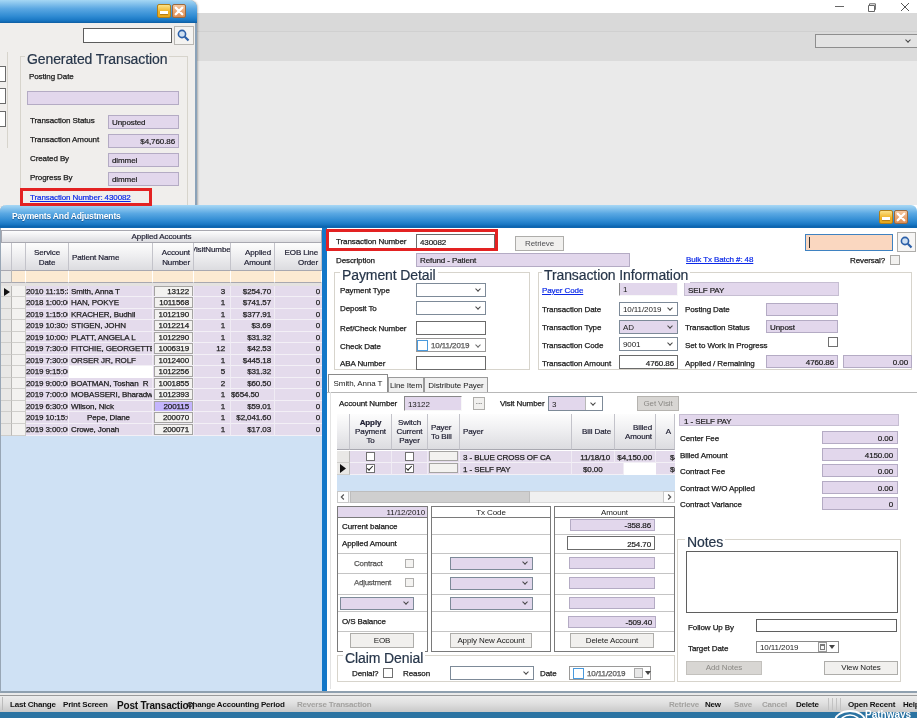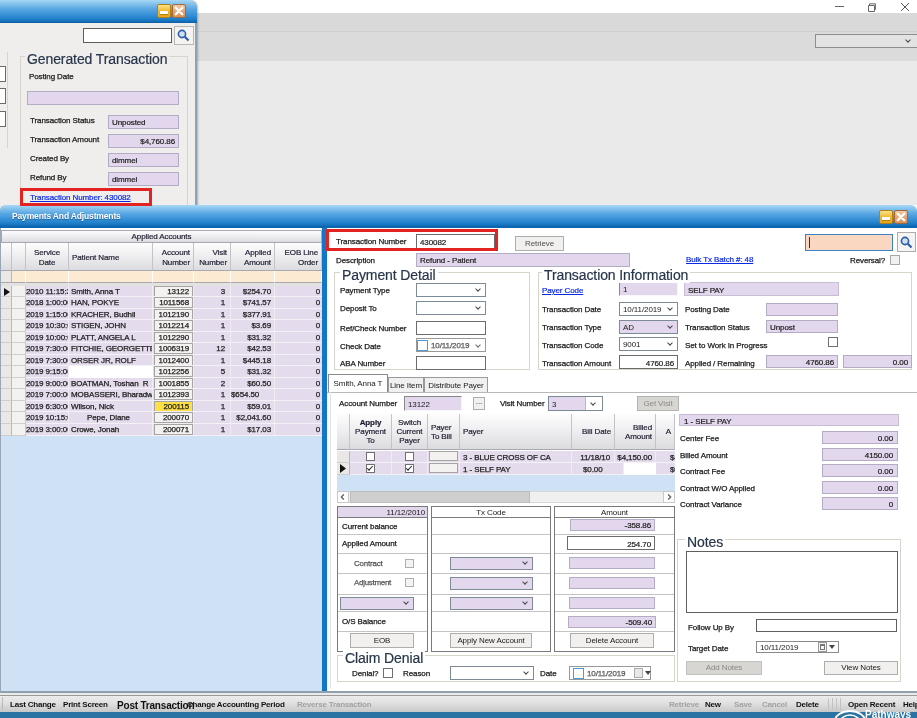--- a/index.html
+++ b/index.html
@@ -53,21 +53,21 @@
 <div class="grp" style="left:20px;top:56px;width:168px;height:160px;"></div>
 <div class="grplab" style="left:25px;top:51px;background:#f0eeec;padding:0 2px;">Generated Transaction</div>
 <div class="lbl" style="left:29px;top:72px;">Posting Date</div>
 <div class="lavbox" style="left:27px;top:91px;width:152px;height:14px;"></div>
 <div class="lbl" style="left:30px;top:116px;">Transaction Status</div>
 <div class="lavbox" style="left:108px;top:115px;width:71px;height:14px;padding:1px 3px;">Unposted</div>
 <div class="lbl" style="left:30px;top:135px;">Transaction Amount</div>
 <div class="lavbox" style="left:108px;top:134px;width:71px;height:14px;padding:1px 3px;text-align:right;">$4,760.86</div>
 <div class="lbl" style="left:30px;top:154px;">Created By</div>
 <div class="lavbox" style="left:108px;top:153px;width:71px;height:14px;padding:1px 3px;">dimmel</div>
-<div class="lbl" style="left:30px;top:173px;">Refund By</div>
+<div class="lbl" style="left:30px;top:173px;">Progress By</div>
 <div class="lavbox" style="left:108px;top:172px;width:71px;height:14px;padding:1px 3px;">dimmel</div>
 <div class="link" style="left:30px;top:193px;">Transaction Number: 430082</div>
 <div class="ab" style="left:0;top:205px;width:917px;height:488px;background:#fff;border-left:1px solid #98a6b5;border-bottom:2px solid #8fa0af;border-radius:6px 0 0 0;"></div>
 <div class="ab" style="left:0;top:205px;width:917px;height:23px;background:linear-gradient(180deg,#a8d8f5 0%,#5aa8e3 40%,#2e8ad2 75%,#1a78c4 92%,#0f6ab5 100%);border-radius:6px 6px 0 0;border-bottom:2px solid #0e66b0;"></div>
 <div class="ab" style="left:12px;top:211px;font-size:8.5px;letter-spacing:-0.15px;font-weight:bold;color:#fff;text-shadow:0 1px 1px rgba(0,40,90,.5);">Payments And Adjustments</div>
 <div class="ab" style="left:879px;top:210px;width:14px;height:14px;background:linear-gradient(180deg,#fbe28a,#f0b428 55%,#e8a81c);border:1px solid #b07f1a;border-radius:2px;">
     <div class="ab" style="left:2px;top:6px;width:8px;height:3px;background:#fff;box-shadow:0 1px 1px rgba(120,70,0,.5);"></div>
   </div>
 <div class="ab" style="left:894px;top:210px;width:14px;height:14px;background:linear-gradient(180deg,#f5c9a2,#e8a06c 60%,#dd9058);border:1px solid #9a6a40;border-radius:2px;"><svg width="12" height="12" viewBox="0 0 13 13">
       <path d="M3 3 L10 10 M10 3 L3 10" stroke="#fff" stroke-width="2.6" stroke-linecap="round"></path>
@@ -79,21 +79,21 @@
     <div>Service</div>
     <div>Date</div>
   </div>
 <div class="hdrcell" style="left:69px;top:243px;width:84px;height:28px;text-align:left;padding:2px 3px 0 3px;line-height:10px;border-bottom:1px solid #a8a8b0;display:flex;flex-direction:column;justify-content:center;">
     <div>Patient Name</div>
   </div>
 <div class="hdrcell" style="left:153px;top:243px;width:41px;height:28px;text-align:right;padding:2px 3px 0 3px;line-height:10px;border-bottom:1px solid #a8a8b0;display:flex;flex-direction:column;justify-content:center;">
     <div>Account</div>
     <div>Number</div>
   </div>
-<div class="hdrcell" style="left:194px;top:243px;width:37px;height:28px;text-align:right;padding:2px 3px 0 3px;line-height:10px;border-bottom:1px solid #a8a8b0;display:flex;flex-direction:column;justify-content:center;">
+<div class="hdrcell" style="left:194px;top:243px;width:37px;height:28px;text-align:right;padding:2px 3px 0 3px;line-height:10px;border-bottom:1px solid #a8a8b0;display:flex;flex-direction:row;justify-content:center;">
     <div>Visit</div>
     <div>Number</div>
   </div>
 <div class="hdrcell" style="left:231px;top:243px;width:44px;height:28px;text-align:right;padding:2px 3px 0 3px;line-height:10px;border-bottom:1px solid #a8a8b0;display:flex;flex-direction:column;justify-content:center;">
     <div>Applied</div>
     <div>Amount</div>
   </div>
 <div class="hdrcell" style="left:275px;top:243px;width:47px;height:28px;text-align:right;padding:2px 3px 0 3px;line-height:10px;border-bottom:1px solid #a8a8b0;display:flex;flex-direction:column;justify-content:center;">
     <div>EOB Line</div>
     <div>Order</div>
@@ -207,21 +207,21 @@
     <div style="position:absolute;left:1px;top:0px;width:39px;height:11px;background:#f3f2f0;border:1px solid #a5a4a2;text-align:right;padding:0 3px 0 0;line-height:10px;">1012393</div>
   </div>
 <div class="cell" style="left:194px;top:389.4px;width:37px;height:11.5px;text-align:right;padding-right:5px;">1</div>
 <div class="cell" style="left:231px;top:389.4px;width:44px;height:11.5px;text-align:center;padding-right:17px;">$654.50</div>
 <div class="cell" style="left:275px;top:389.4px;width:47px;height:11.5px;text-align:right;padding-right:2px;border-right:0;">0</div>
 <div class="ab gridrowmark" style="left:1px;top:400.9px;width:11px;height:11.5px;"></div>
 <div class="ab" style="left:12px;top:400.9px;width:14px;height:11.5px;background:#f3f2f0;border-right:1px solid #c9c8c5;border-bottom:1px solid #cfcecb;"></div>
 <div class="cell" style="left:26px;top:400.9px;width:43px;height:11.5px;">2019 6:30:00</div>
 <div class="cell" style="left:69px;top:400.9px;width:84px;height:11.5px;padding-left:2px;">Wilson, Nick</div>
 <div class="cell" style="left:153px;top:400.9px;width:41px;height:11.5px;">
-    <div style="position:absolute;left:1px;top:0px;width:39px;height:11px;background:#fde047;border:1px solid #a5a4a2;text-align:right;padding:0 3px 0 0;line-height:10px;">200115</div>
+    <div style="position:absolute;left:1px;top:0px;width:39px;height:11px;background:#c4b5fd;border:1px solid #a5a4a2;text-align:right;padding:0 3px 0 0;line-height:10px;">200115</div>
   </div>
 <div class="cell" style="left:194px;top:400.9px;width:37px;height:11.5px;text-align:right;padding-right:5px;">1</div>
 <div class="cell" style="left:231px;top:400.9px;width:44px;height:11.5px;text-align:right;padding-right:3px;">$59.01</div>
 <div class="cell" style="left:275px;top:400.9px;width:47px;height:11.5px;text-align:right;padding-right:2px;border-right:0;">0</div>
 <div class="ab gridrowmark" style="left:1px;top:412.4px;width:11px;height:11.5px;"></div>
 <div class="ab" style="left:12px;top:412.4px;width:14px;height:11.5px;background:#f3f2f0;border-right:1px solid #c9c8c5;border-bottom:1px solid #cfcecb;"></div>
 <div class="cell" style="left:26px;top:412.4px;width:43px;height:11.5px;">2019 10:15:0</div>
 <div class="cell" style="left:69px;top:412.4px;width:84px;height:11.5px;padding-left:18px;">Pepe, Diane</div>
 <div class="cell" style="left:153px;top:412.4px;width:41px;height:11.5px;">
     <div style="position:absolute;left:1px;top:0px;width:39px;height:11px;background:#f3f2f0;border:1px solid #a5a4a2;text-align:right;padding:0 3px 0 0;line-height:10px;">200070</div>

